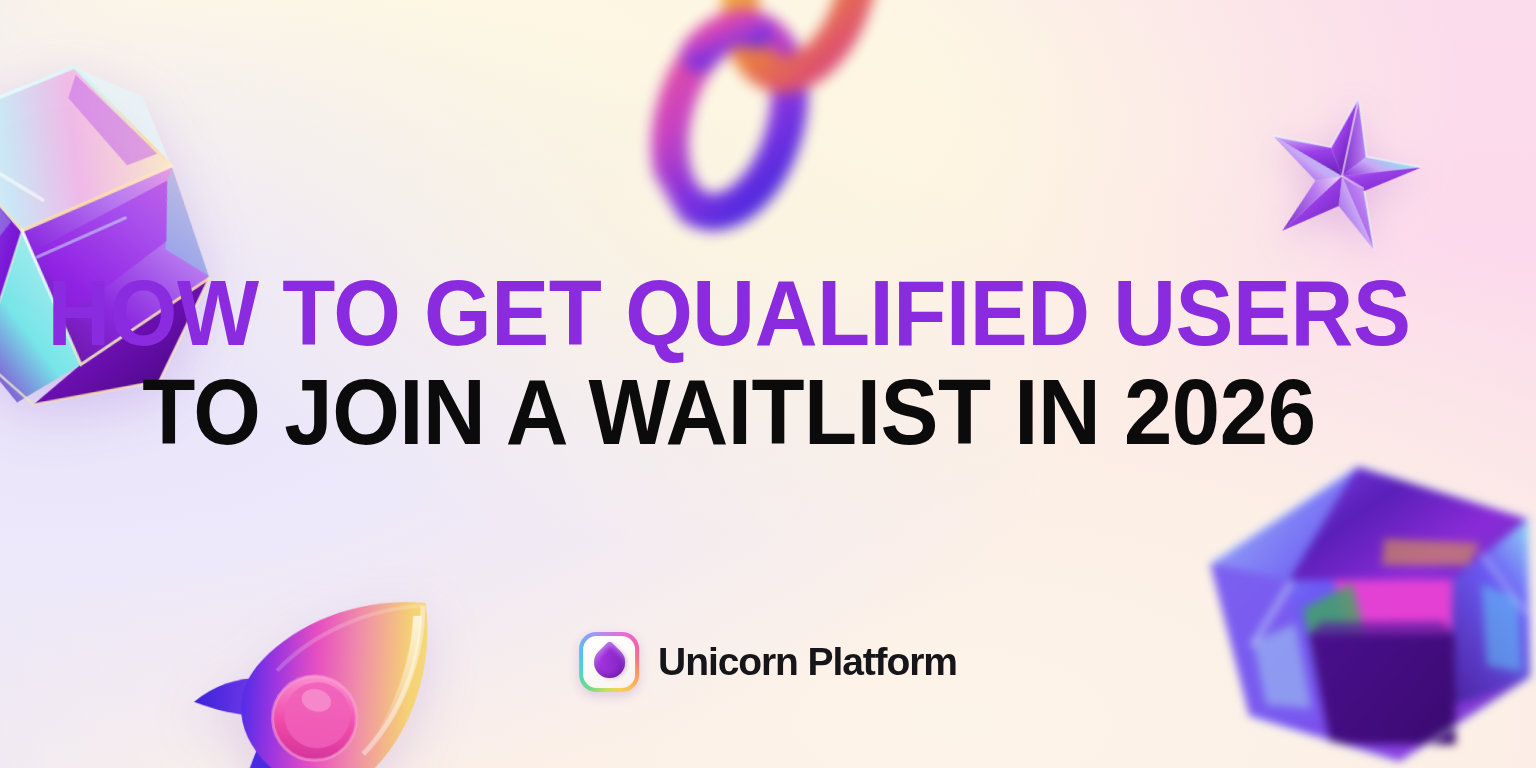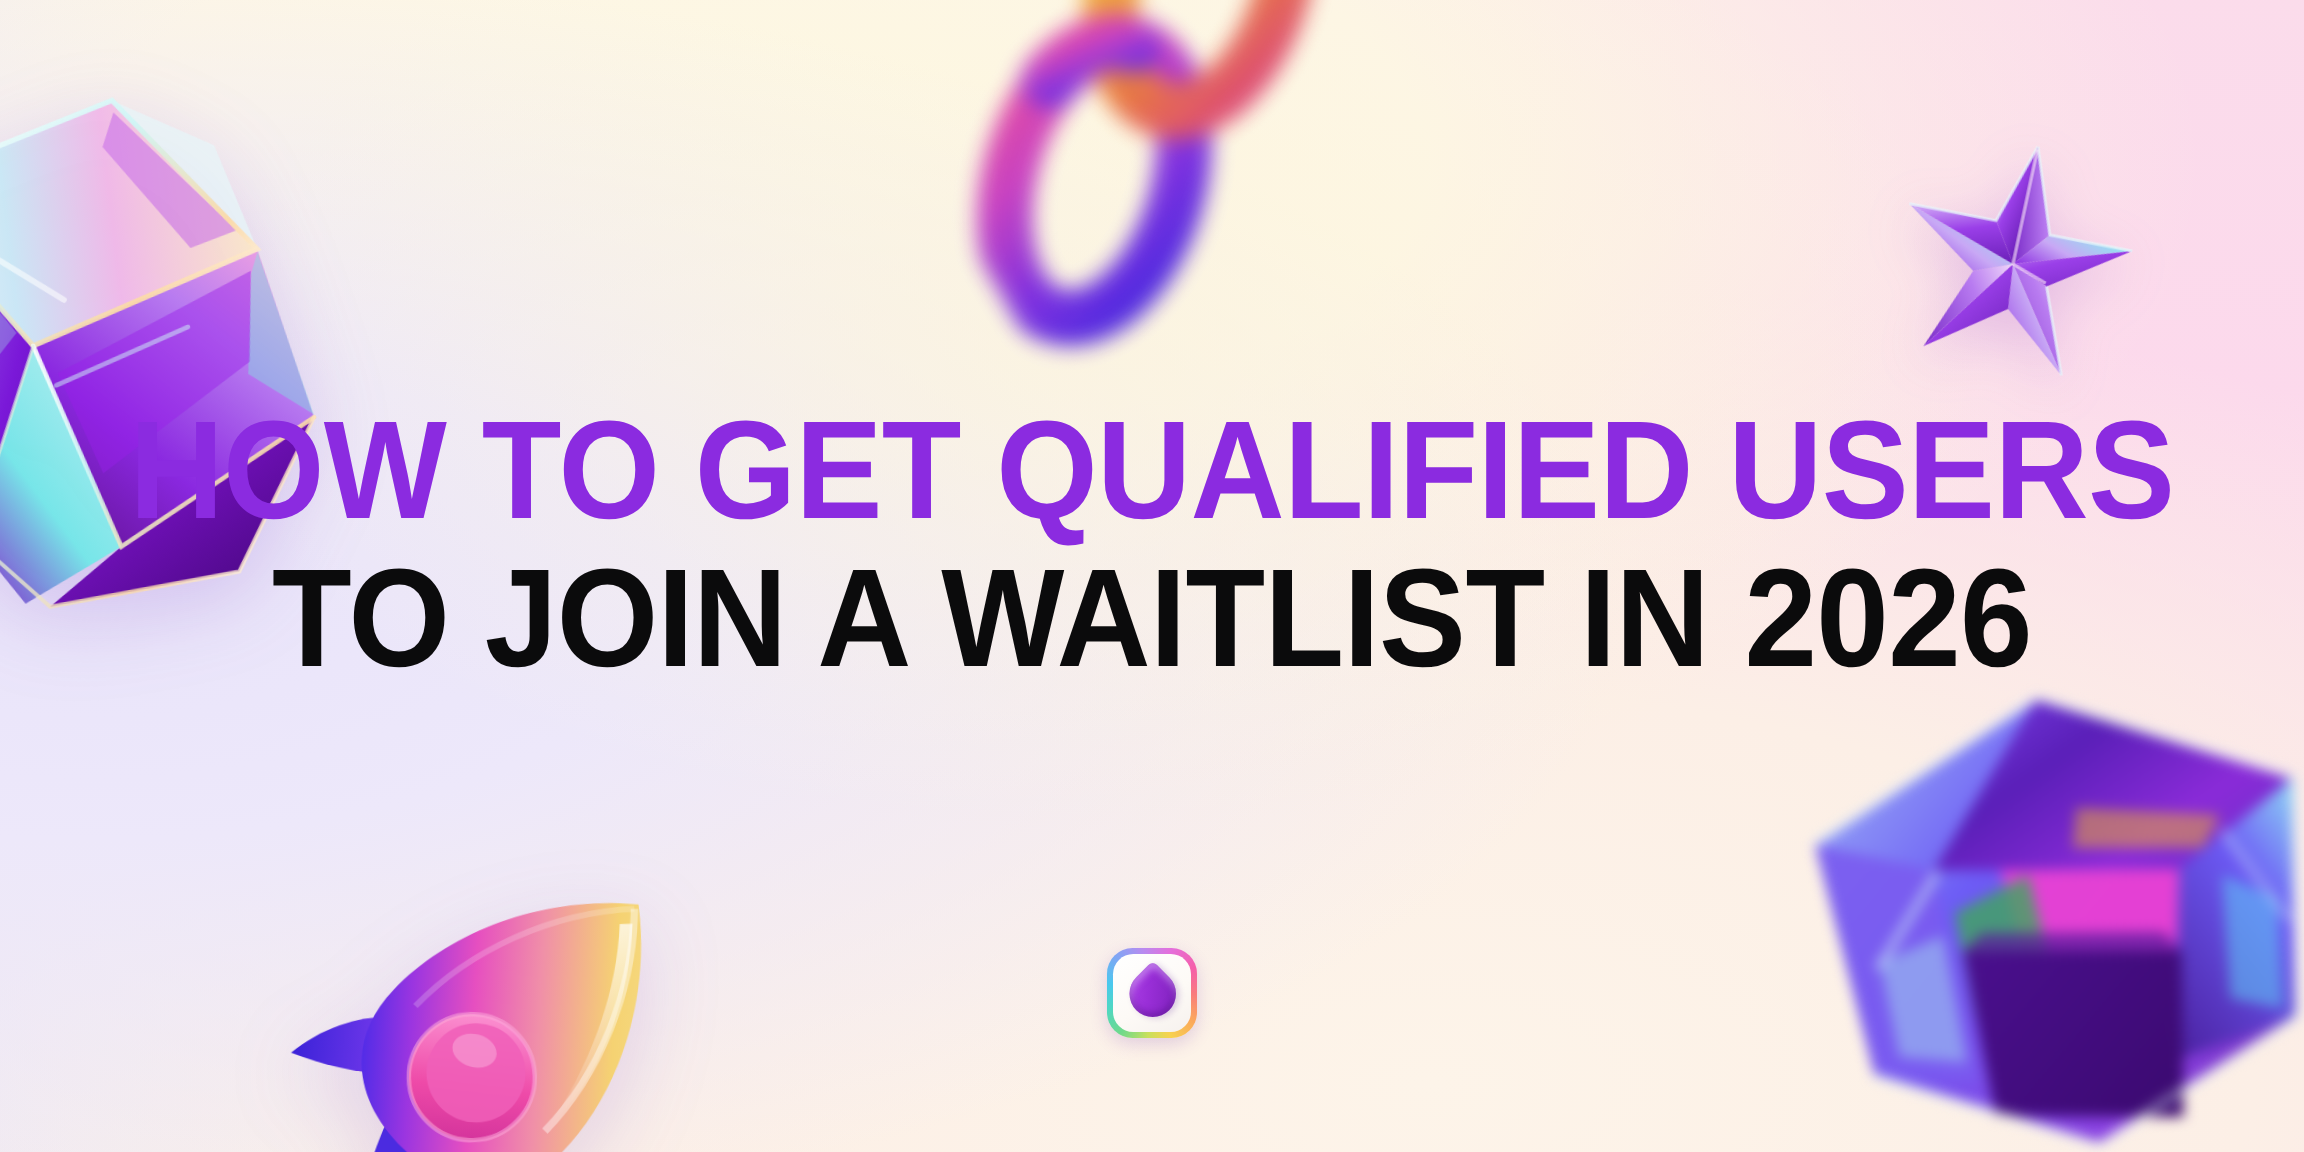--- a/index.html
+++ b/index.html
@@ -60,21 +60,21 @@
 
   
   .cube-br { left:1190px; top:448px; width:380px; height:350px;
              transform:rotate(-8deg); filter:blur(4.2px); }
   .cube-br svg { width:100%; height:100%; display:block; }
 
   
   .content {
     position:absolute; inset:0;
     display:flex; flex-direction:column;
-    align-items:center; justify-content:center;
+    align-items:flex-start; justify-content:center;
     z-index:6;
   }
 
   .headline { text-align:center; margin-top:-42px; }
 
   .headline-line {
     font-family:"Liberation Sans Narrow","Liberation Sans",sans-serif;
     font-weight:700;
     font-size:93px;
     line-height:1.02;
@@ -391,15 +391,16 @@
       <div class="headline-line l2">TO JOIN A WAITLIST IN 2026</div>
     </div>
   </div>
 
   <div class="logo-lockup">
     <div class="logo-mark">
       <div class="logo-mark-inner">
         <div class="logo-drop"></div>
       </div>
     </div>
+    <div class="logo-wordmark">Unicorn Platform</div>
   </div>
 
 </div>
 
 </body></html>

